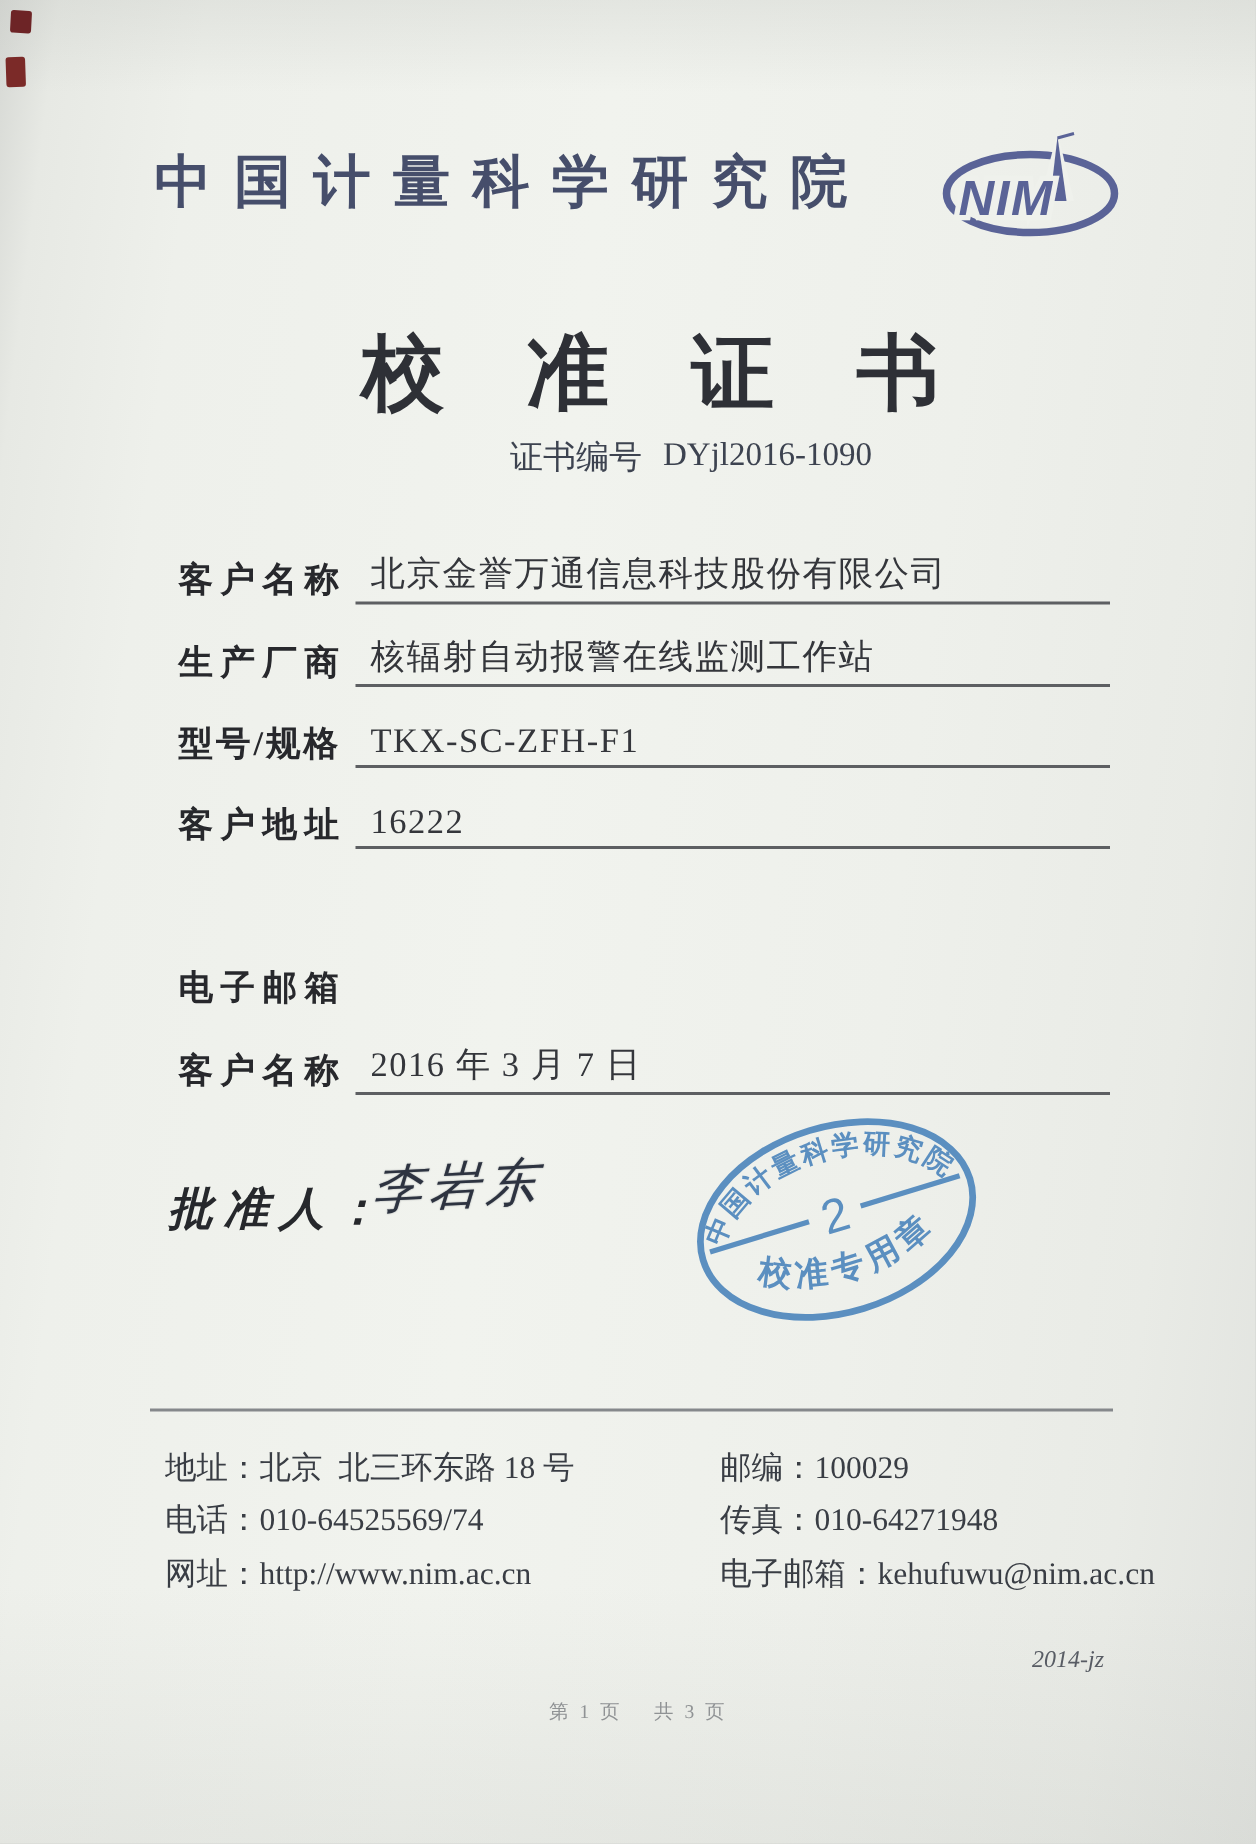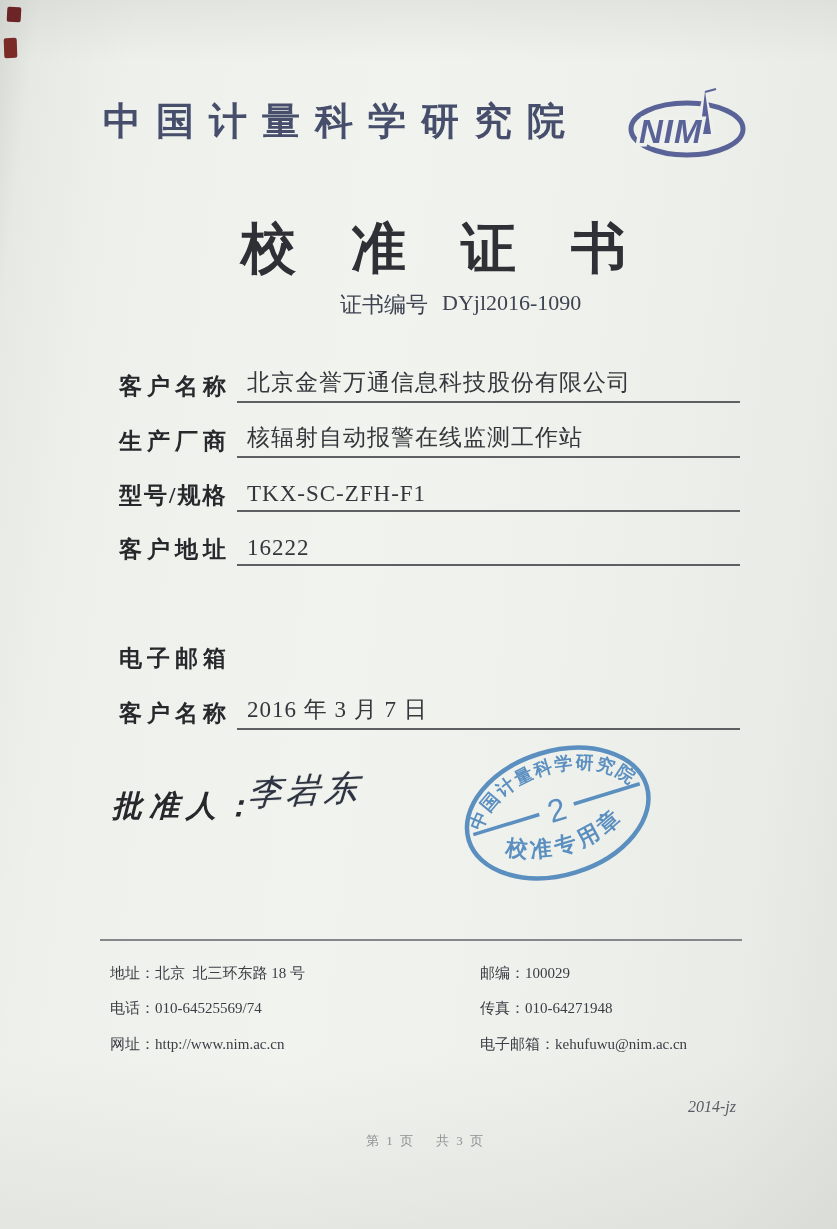--- a/index.html
+++ b/index.html
@@ -64,21 +64,21 @@
     letter-spacing:4px;white-space:pre;
     text-shadow:0 0 1px rgba(45,51,64,.6);
   }
   .stamp{
     position:absolute;left:458px;top:744px;width:200px;height:140px;
     transform:rotate(-17deg);opacity:.92;
   }
 
   .divider{position:absolute;left:100px;top:939px;width:642px;height:2px;background:#85888b;}
 
-  .footer-cell{position:absolute;font-size:15px;color:#393d44;white-space:pre;font-family:Liberation Serif, serif;}
+  .footer-cell{position:absolute;font-size:21px;color:#393d44;white-space:pre;font-family:Liberation Serif, serif;}
   .fl0{left:110px;top:964px;} .fr0{left:480px;top:964px;}
   .fl1{left:110px;top:999px;} .fr1{left:480px;top:999px;}
   .fl2{left:110px;top:1035px;} .fr2{left:480px;top:1035px;}
 
   .form-code{position:absolute;left:688px;top:1098px;font-size:16px;color:#585c64;font-style:italic;}
   .pagination{position:absolute;left:366px;top:1132px;font-size:13px;color:#8f9294;letter-spacing:2px;white-space:pre;}
 </style>
 </head>
 <body>
 

